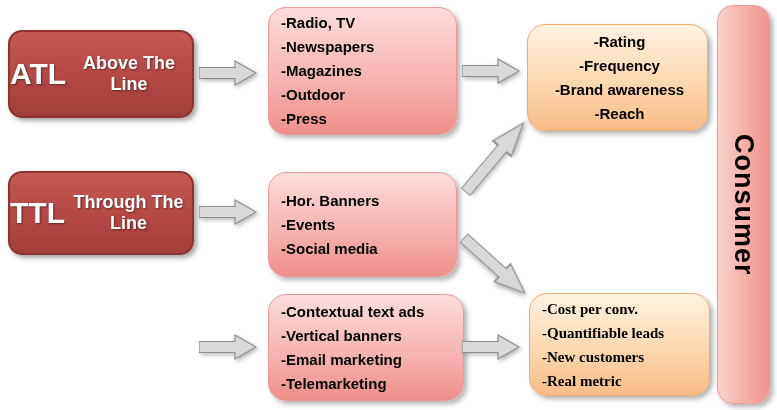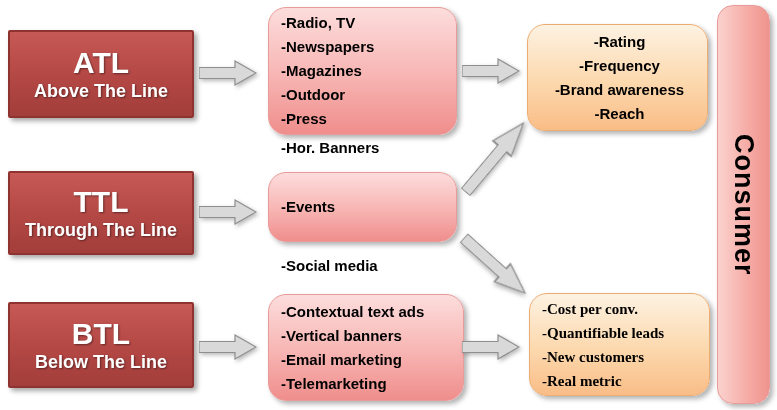--- a/index.html
+++ b/index.html
@@ -7,25 +7,25 @@
   body {
     width: 777px; height: 410px;
     font-family: "Liberation Sans", sans-serif;
   }
   .canvas {
     position: relative; width: 777px; height: 410px;
     background: #ffffff; overflow: hidden;
   }
   .redbox {
     position: absolute; left: 8px; width: 186px;
-    border-radius: 2px;
+    border-radius: 14px;
     background: linear-gradient(180deg, #c65955 0%, #b34744 55%, #a23e3b 100%);
     border: 2px solid #8f3330;
     box-shadow: 3px 3px 5px rgba(0,0,0,.35);
-    display: flex; flex-direction: column; align-items: center; justify-content: center;
+    display: flex; flex-direction: row; align-items: center; justify-content: center;
     color: #ffffff; text-align: center;
   }
   .redbox .abbr {
     font-size: 30px; font-weight: bold; line-height: 1.15;
     text-shadow: 1px 1px 2px rgba(0,0,0,.45);
   }
   .redbox .sub {
     font-size: 18px; font-weight: bold;
     text-shadow: 1px 1px 2px rgba(0,0,0,.45);
   }
@@ -71,43 +71,39 @@
 <div class="canvas">
 
   <div class="redbox" style="top:30px;height:88px;">
     <div class="abbr">ATL</div>
     <div class="sub">Above The Line</div>
   </div>
   <div class="redbox" style="top:171px;height:84px;">
     <div class="abbr">TTL</div>
     <div class="sub">Through The Line</div>
   </div>
-  <div class="redbox" style="top:302px;height:86px;">
-    <div class="abbr">BTL</div>
-    <div class="sub">Below The Line</div>
-  </div>
 
   <svg class="arrow" style="left:199px;top:60px;" width="58" height="26" viewBox="0 0 58 26" preserveAspectRatio="none">
     <polygon points="0,7.5 36,7.5 36,1 57,13 36,25 36,18.5 0,18.5" fill="#d9d9d9" stroke="#8f8f8f" stroke-width="1.2"></polygon>
   </svg>
   <svg class="arrow" style="left:199px;top:199px;" width="58" height="26" viewBox="0 0 58 26" preserveAspectRatio="none">
     <polygon points="0,7.5 36,7.5 36,1 57,13 36,25 36,18.5 0,18.5" fill="#d9d9d9" stroke="#8f8f8f" stroke-width="1.2"></polygon>
   </svg>
   <svg class="arrow" style="left:199px;top:334px;" width="58" height="26" viewBox="0 0 58 26" preserveAspectRatio="none">
     <polygon points="0,7.5 36,7.5 36,1 57,13 36,25 36,18.5 0,18.5" fill="#d9d9d9" stroke="#8f8f8f" stroke-width="1.2"></polygon>
   </svg>
 
   <div class="listbox pinkbox" style="left:268px;top:7px;width:189px;height:128px;">
     <div class="li">-Radio, TV</div>
     <div class="li">-Newspapers</div>
     <div class="li">-Magazines</div>
     <div class="li">-Outdoor</div>
     <div class="li">-Press</div>
   </div>
-  <div class="listbox pinkbox" style="left:268px;top:172px;width:189px;height:70px;gap:35px;">
+  <div class="listbox pinkbox" style="left:268px;top:172px;width:189px;height:105px;">
     <div class="li">-Hor. Banners</div>
     <div class="li">-Events</div>
     <div class="li">-Social media</div>
   </div>
   <div class="listbox pinkbox" style="left:268px;top:294px;width:196px;height:107px;">
     <div class="li">-Contextual text ads</div>
     <div class="li">-Vertical banners</div>
     <div class="li">-Email marketing</div>
     <div class="li">-Telemarketing</div>
   </div>

